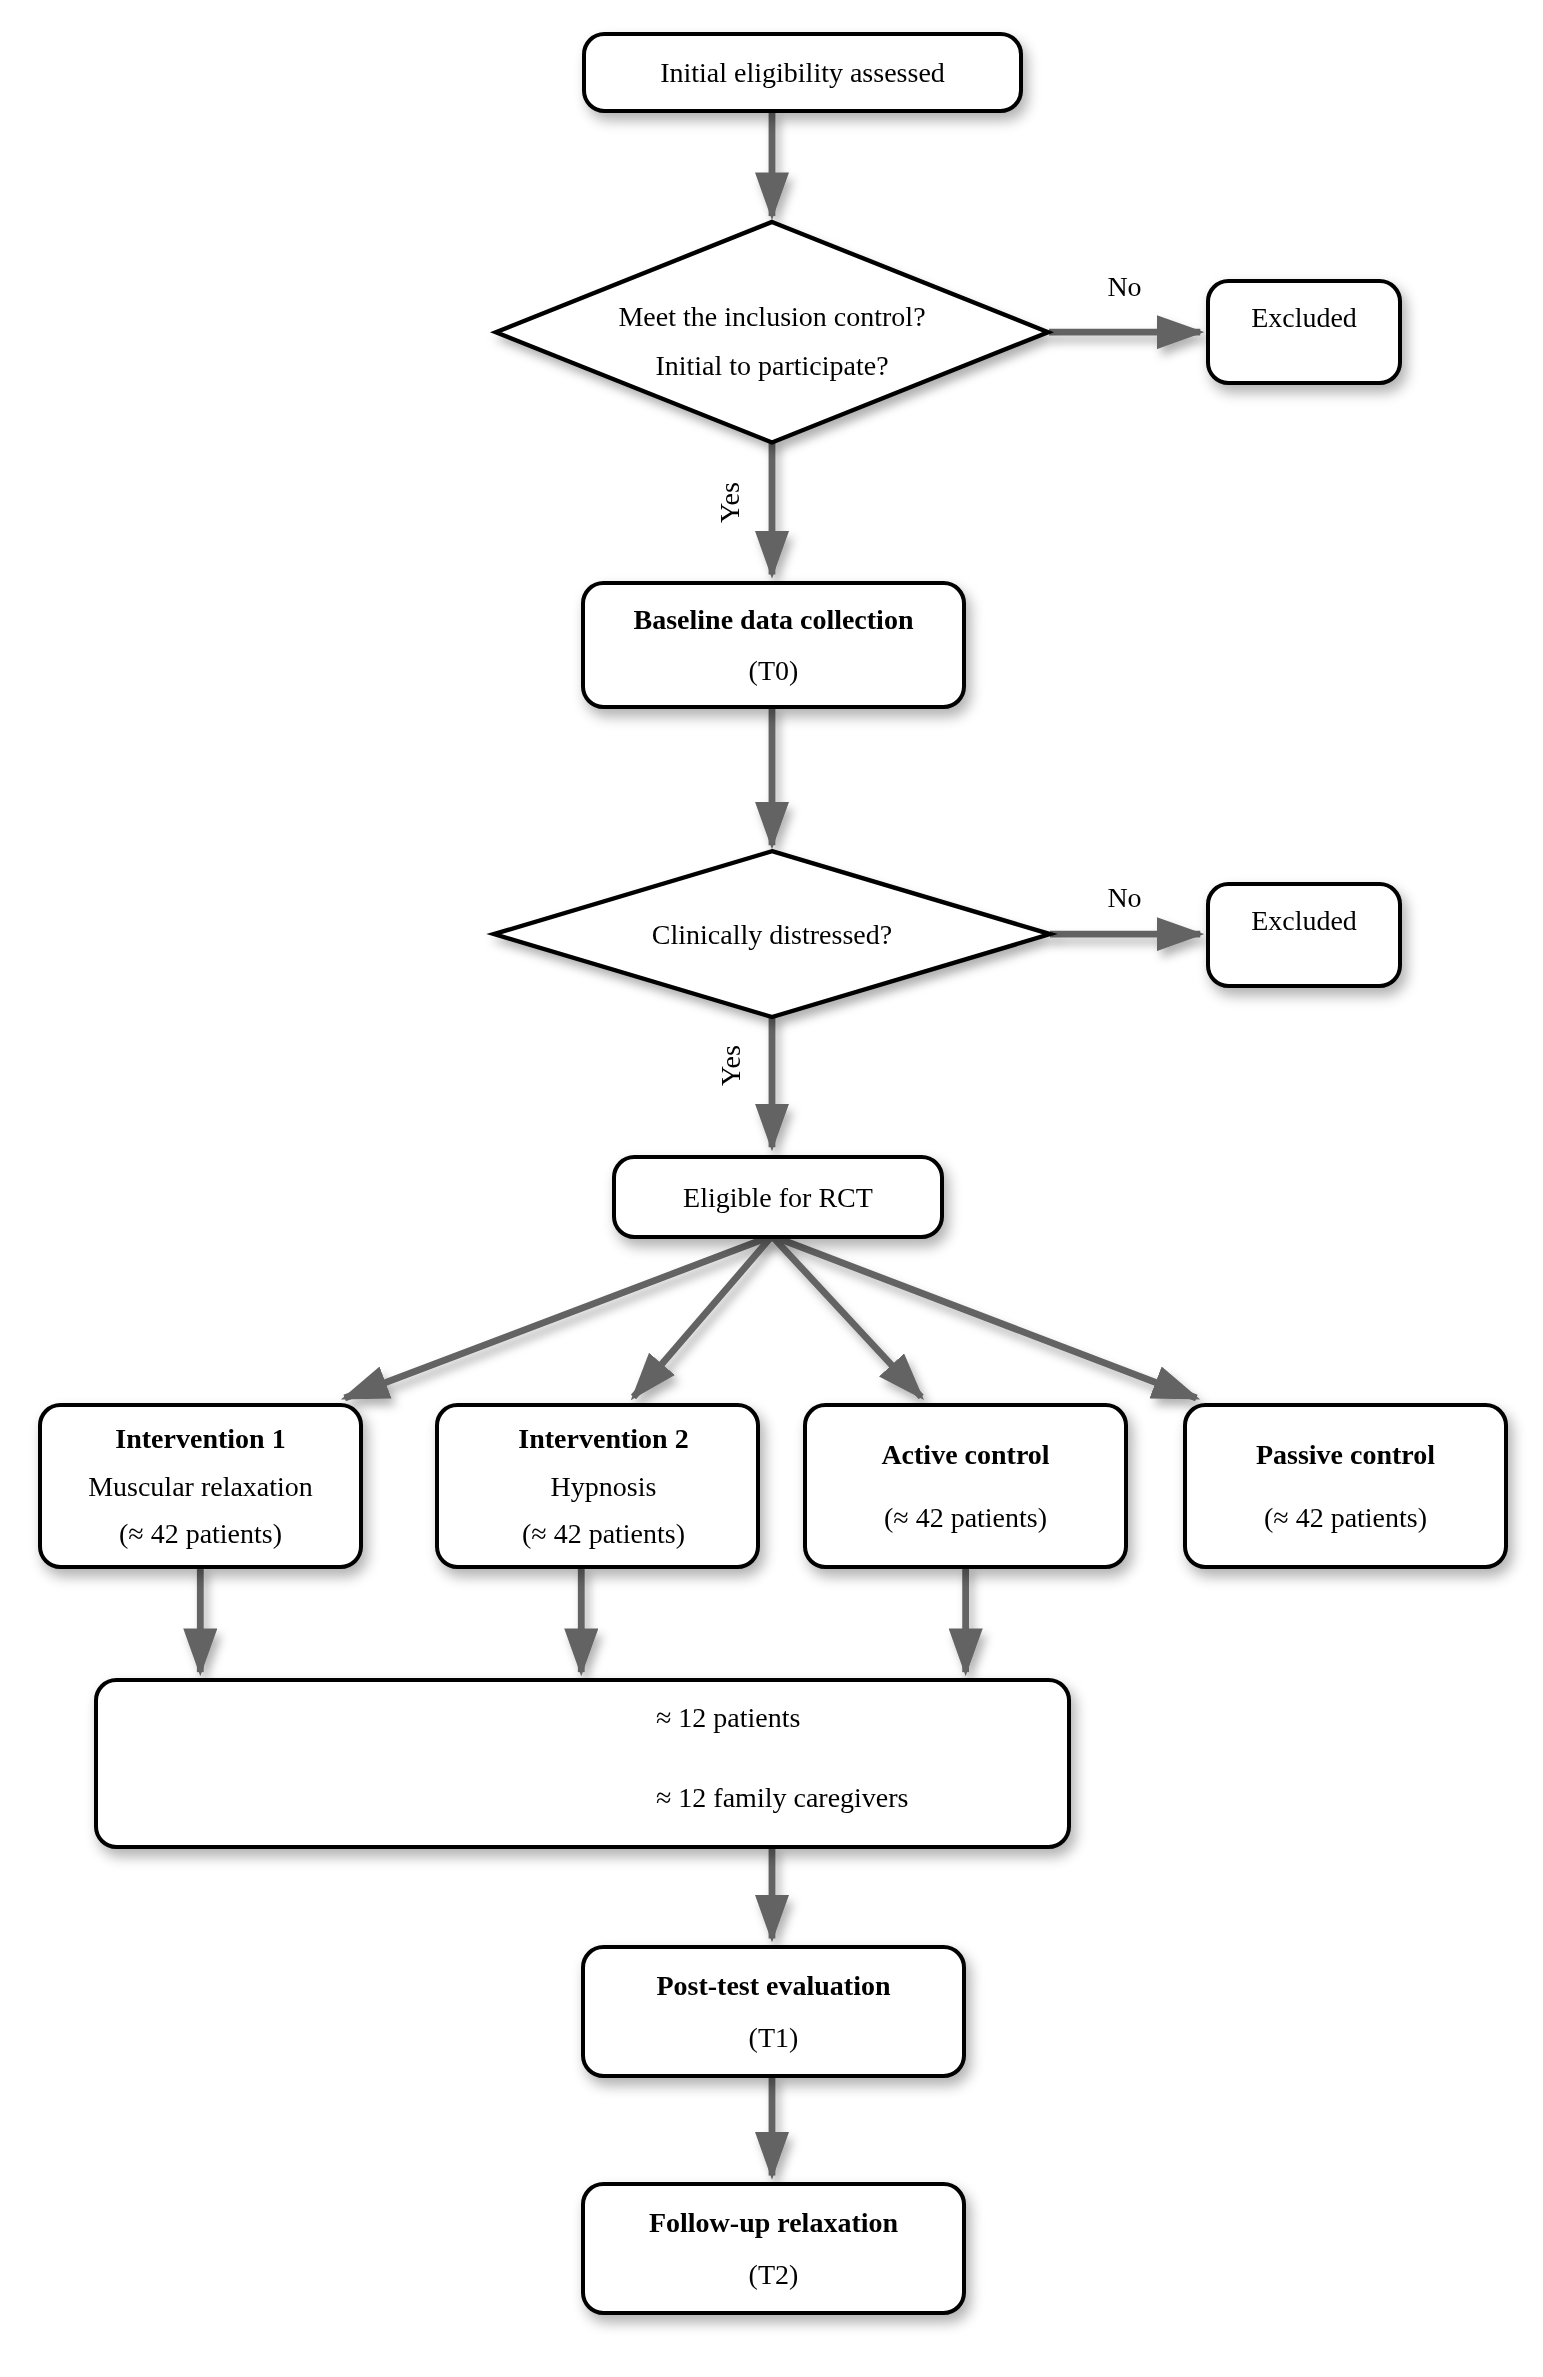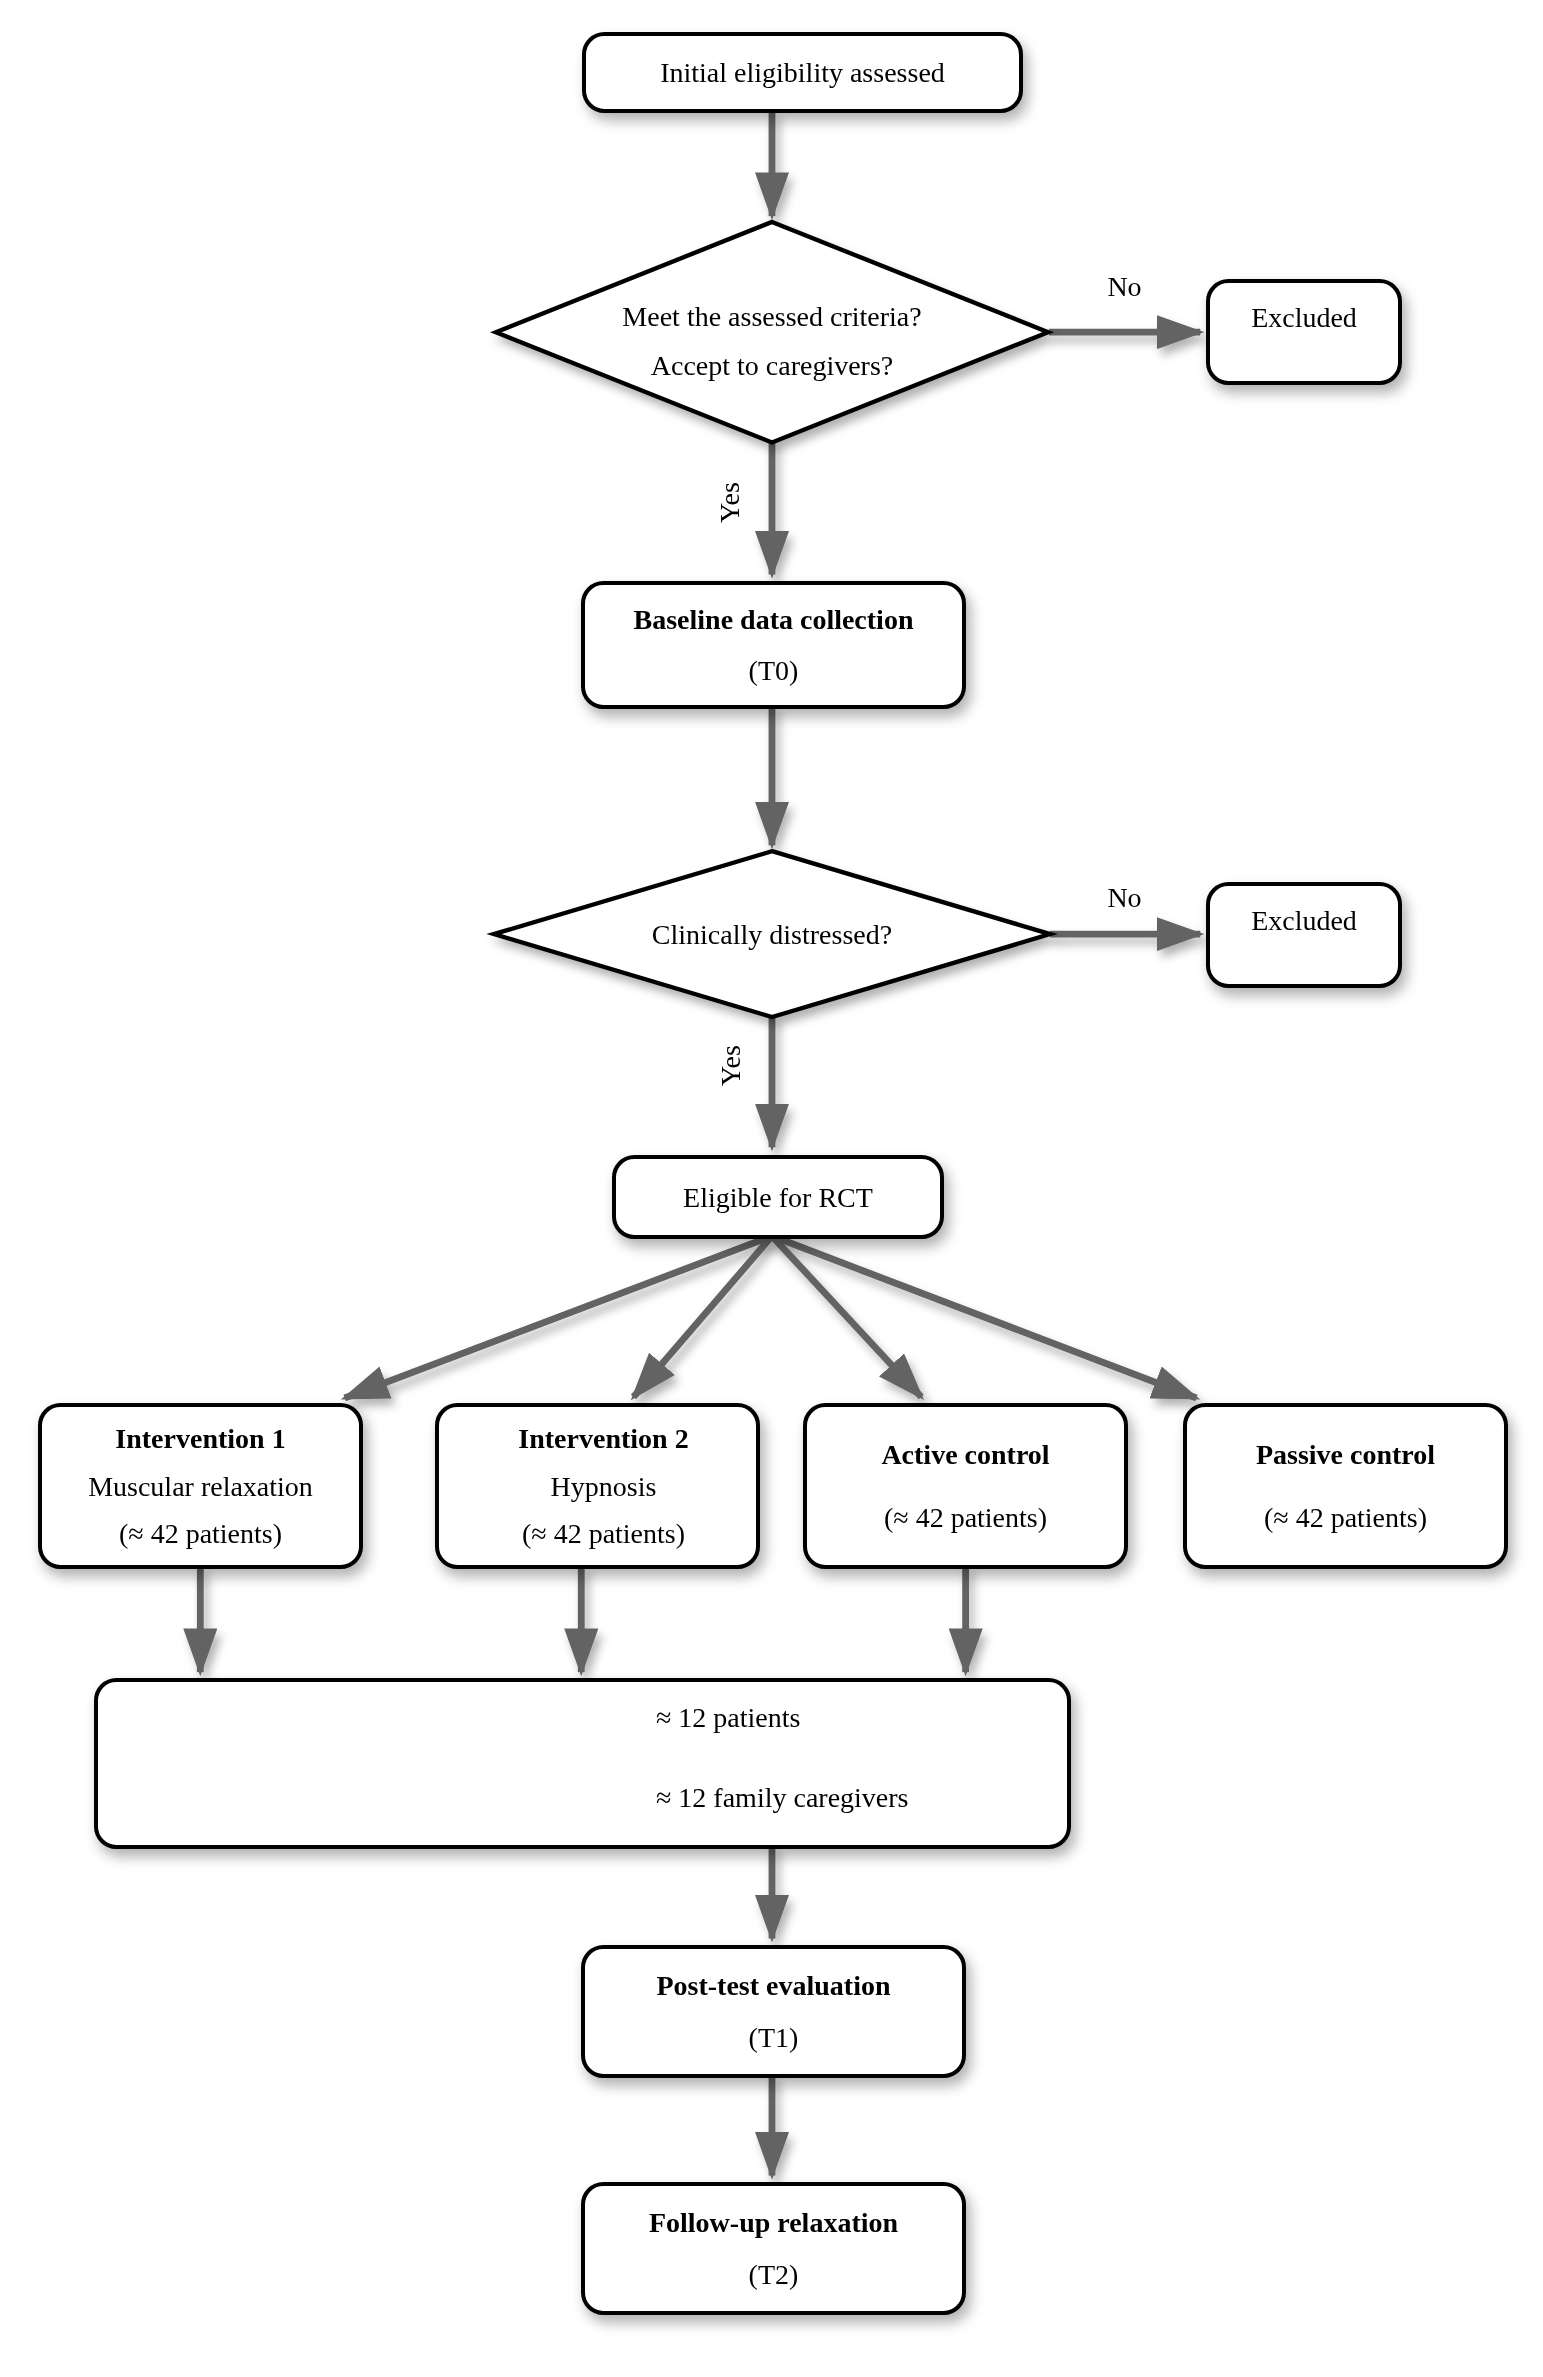--- a/index.html
+++ b/index.html
@@ -103,22 +103,22 @@
     <polygon points="1582,455 2148,681 1582,907 1016,681"></polygon>
     <polygon points="1582,1745 2152,1915 1582,2085 1012,1915"></polygon>
   </g>
 </svg>
 
 <div class="box center" id="node-start">
   <div class="line">Initial eligibility assessed</div>
 </div>
 
 <div class="dtext" id="d1-text">
-  <div class="dline">Meet the assessed criteria?</div>
-  <div class="dline">Accept to caregivers?</div>
+  <div class="dline">Meet the inclusion control?</div>
+  <div class="dline">Initial to participate?</div>
 </div>
 
 <div class="lbl" id="label-no-1">No</div>
 <div class="lbl rot" id="label-yes-1">Yes</div>
 
 <div class="box" id="node-excluded-1">
   <div class="line">Excluded</div>
 </div>
 
 <div class="box" id="node-baseline">

